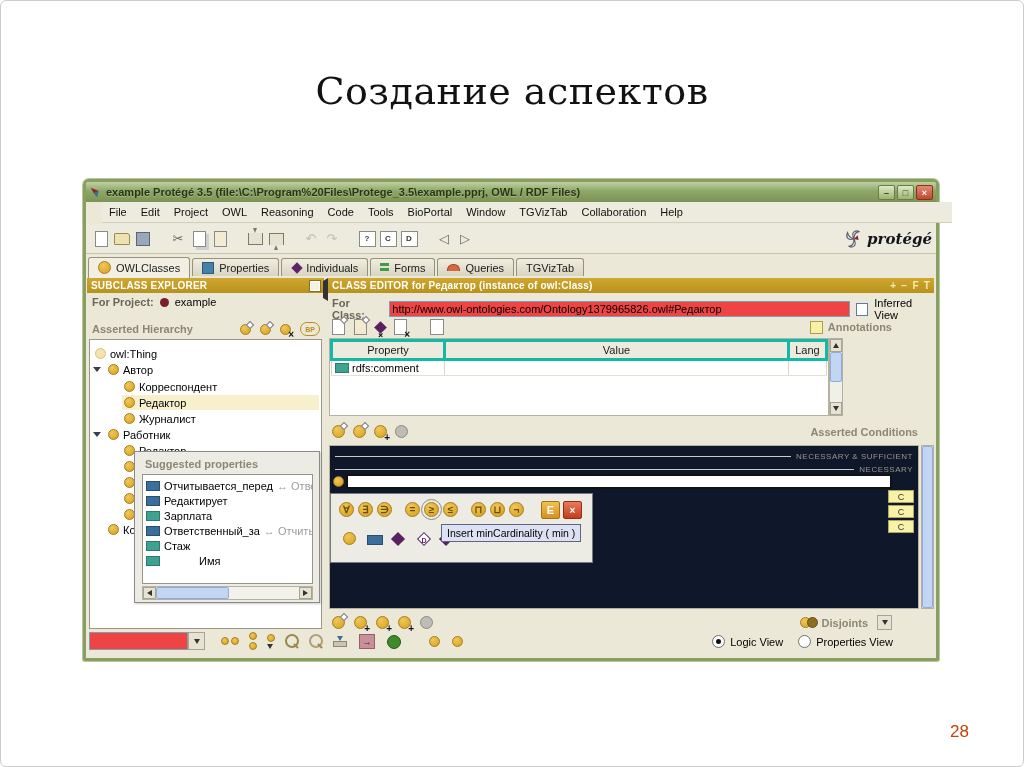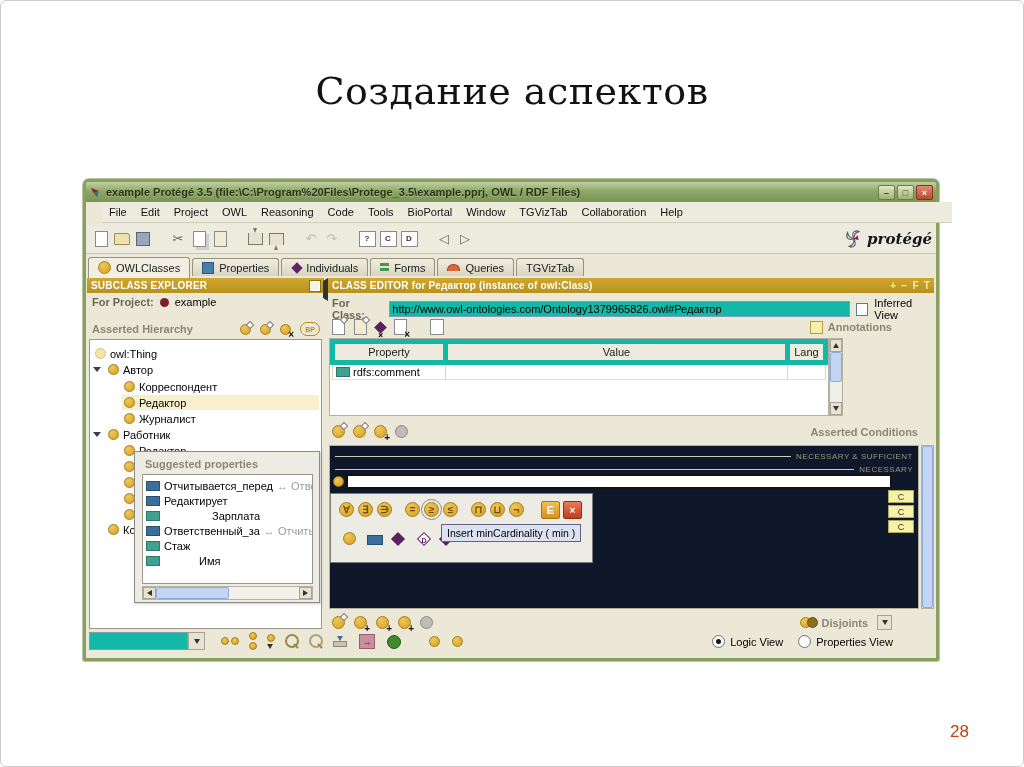--- a/index.html
+++ b/index.html
@@ -123,23 +123,23 @@
   #pal-e{position:absolute;width:17px;height:16px;background:linear-gradient(#f0c050,#d89020);border:1px solid #a87014;border-radius:2px;
       color:#fff;font-weight:bold;font-size:11px;display:flex;align-items:center;justify-content:center;}
   #pal-x{position:absolute;width:17px;height:16px;background:linear-gradient(#e87a5a,#c43c20);border:1px solid #962c14;border-radius:2px;
       color:#fff;font-weight:bold;font-size:10px;display:flex;align-items:center;justify-content:center;}
   .dia{width:10px;height:10px;transform:rotate(45deg);display:inline-block;box-sizing:border-box;position:relative;}
   .dia span{position:absolute;left:0;top:0;width:10px;height:10px;transform:rotate(-45deg);display:flex;align-items:center;justify-content:center;font-size:7px;font-weight:bold;}
   #tooltip{position:absolute;left:110px;top:30px;height:16px;background:#dce2f4;border:1px solid #63637e;font-size:10.5px;color:#000;
       display:flex;align-items:center;padding:0 5px;white-space:nowrap;}
 
   table.anno{border-collapse:collapse;table-layout:fixed;font-size:11px;}
-  table.anno th{background:#eceаde;background:#ecebde;border:5px solid #14b8a6;font-weight:normal;height:14px;color:#1a1a1a;}
+  table.anno th{background:#eceаde;background:#ecebde;border:3px solid #14b8a6;font-weight:normal;height:14px;color:#1a1a1a;}
   table.anno td{border-left:1px solid #d8d5c5;border-right:1px solid #d8d5c5;border-bottom:1px solid #e4e1d2;height:14px;background:#fff;padding:0 3px;white-space:nowrap;}
-  input.txt{font-family:"Liberation Sans",sans-serif;font-size:11px;border:1px solid #7f9db9;padding:0 2px;box-sizing:border-box;background:#14b8a6;}
+  input.txt{font-family:"Liberation Sans",sans-serif;font-size:11px;border:1px solid #7f9db9;padding:0 2px;box-sizing:border-box;background:#ef4444;}
 </style>
 </head>
 <body>
 
 <div id="slide">
   <div id="slide-title">Создание аспектов</div>
   <div id="page-num">28</div>
 
   <div id="win">
 
@@ -339,21 +339,21 @@
       <div id="sugg-list">
         <div class="srow" style="top:3px;">
           <span class="rect-obj"></span>
           <span style="margin-left:4px;">Отчитывается_перед</span>
           <span class="inv">↔ Ответстве</span>
         </div>
         <div class="srow" style="top:18px;">
           <span class="rect-obj"></span>
           <span style="margin-left:4px;">Редактирует</span>
         </div>
-        <div class="srow" style="top:33px;gap:48px;">
+        <div class="srow" style="top:33px;">
           <span class="rect-dt"></span>
           <span style="margin-left:4px;">Зарплата</span>
         </div>
         <div class="srow" style="top:48px;">
           <span class="rect-obj"></span>
           <span style="margin-left:4px;">Ответственный_за</span>
           <span class="inv">↔ Отчитываетс</span>
         </div>
         <div class="srow" style="top:63px;">
           <span class="rect-dt"></span>

